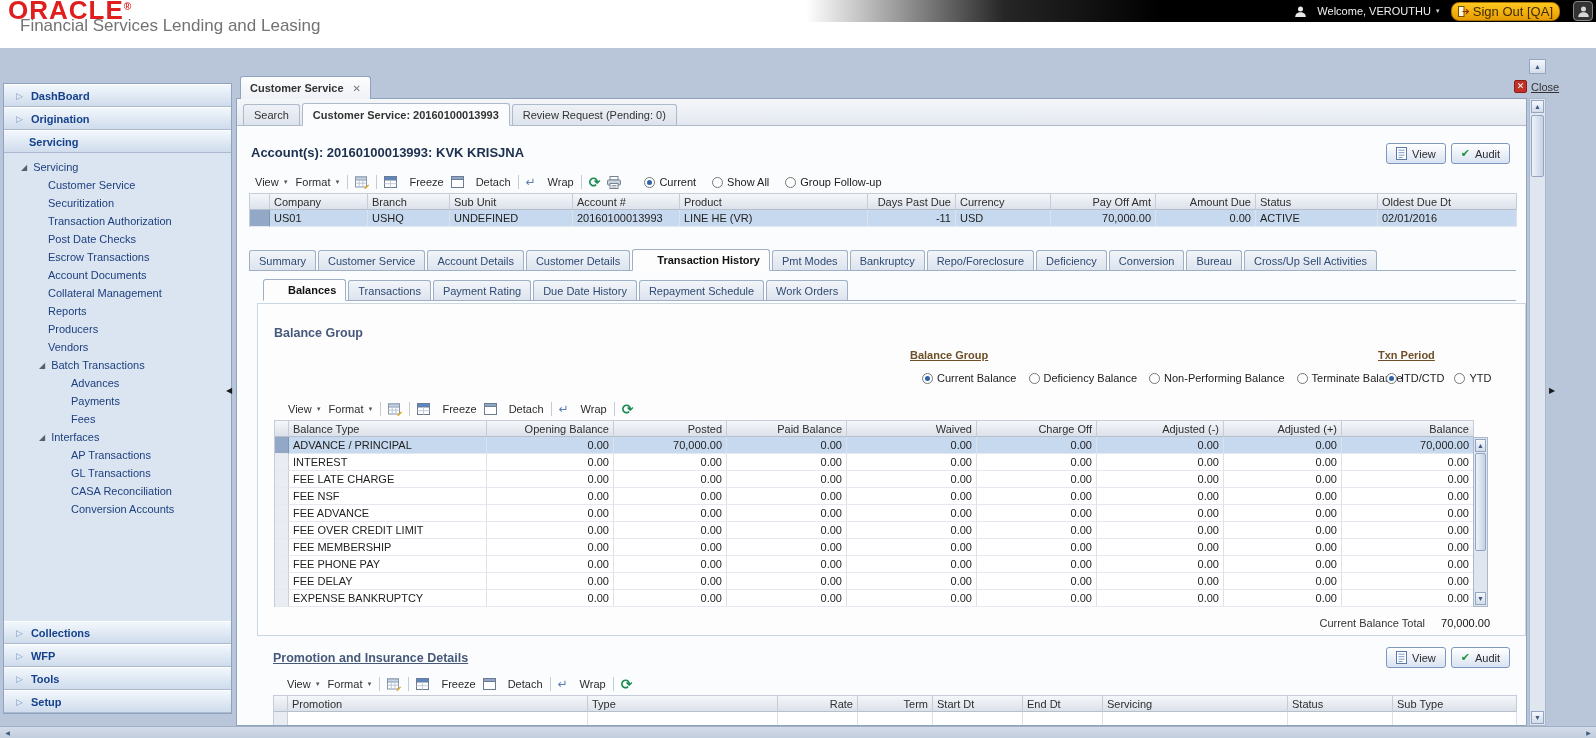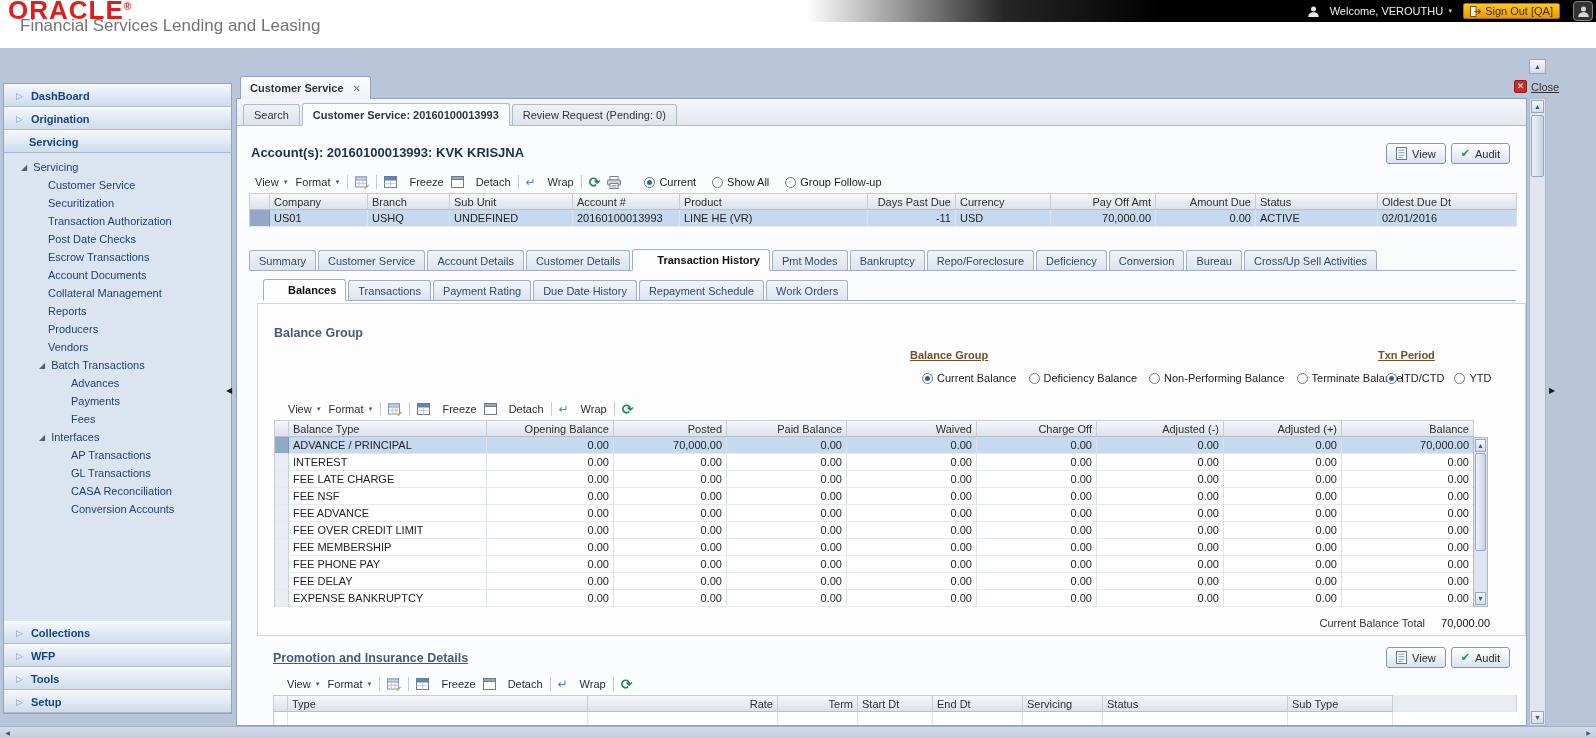--- a/index.html
+++ b/index.html
@@ -11,21 +11,21 @@
 .top-white{position:absolute;left:0;top:0;width:100%;height:48px;background:#fff;}
 .oracle-logo{position:absolute;left:8px;top:-5px;font-size:26px;font-weight:bold;color:#e01e1e;letter-spacing:1px;}
 .oracle-reg{font-size:10px;vertical-align:9px;}
 .app-title{position:absolute;left:20px;top:16px;font-size:17px;color:#737373;}
 .top-dark{position:absolute;right:0;top:0;width:790px;height:22px;
   background:linear-gradient(to right,rgba(0,0,0,0),rgba(0,0,0,.85) 25%,#000 45%);
   display:flex;align-items:center;justify-content:flex-end;gap:10px;padding-right:36px;}
 .welcome{display:inline-flex;align-items:center;gap:4px;color:#f0f0f0;}
 .wdd{font-size:6px;color:#ccc;}
 .signout{display:inline-flex;align-items:center;gap:4px;background:linear-gradient(#ffc81f,#e79c02);
-  border:1px solid #a87200;border-radius:2px;padding:1px 6px;color:#3f2d00;font-size:11px;}
+  border:1px solid #a87200;border-radius:8px;padding:1px 6px;color:#3f2d00;font-size:13px;}
 .avatar{position:absolute;top:1px;right:3px;width:20px;height:20px;background:#333;border:1px solid #888;
   border-radius:4px;display:flex;align-items:center;justify-content:center;}
 .person-ic{display:inline-flex;align-items:center;}
 
 
 .sidebar{position:absolute;left:3px;top:83px;width:229px;height:631px;background:#dbe5f1;
   border:1px solid #8fa3bf;display:flex;flex-direction:column;}
 .acc-header{flex:0 0 23px;height:23px;display:flex;align-items:center;gap:8px;padding-left:12px;
   background:linear-gradient(#f2f7fc,#cfdcec);border-bottom:1px solid #aab9ce;border-top:1px solid #fff;
   color:#15418c;font-weight:bold;}
@@ -710,20 +710,21 @@
       <span class="tb-sep" data-interactable="false"></span>
       <span class="tb-item" data-interactable="true">
         <span class="wrap-g" data-interactable="false">↵</span>
         <span data-interactable="false">Wrap</span>
       </span>
       <span class="tb-sep" data-interactable="false"></span>
       <span class="refresh" data-interactable="true">⟳</span>
     </div>
   <div class="grid-table promo-table" data-interactable="false" style="grid-template-columns: 14px 300px 190px 80px 75px 90px 80px 185px 105px 124px;">
       <div class="gh" data-interactable="false"></div>
+      <div class="gh" data-interactable="false">Promotion</div>
       <div class="gh" data-interactable="false">Type</div>
       <div class="gh num" data-interactable="false">Rate</div>
       <div class="gh num" data-interactable="false">Term</div>
       <div class="gh" data-interactable="false">Start Dt</div>
       <div class="gh" data-interactable="false">End Dt</div>
       <div class="gh" data-interactable="false">Servicing</div>
       <div class="gh" data-interactable="false">Status</div>
       <div class="gh" data-interactable="false">Sub Type</div>
       <div class="gc selcell" data-interactable="true"></div>
       <div class="gc" data-interactable="false"></div>

